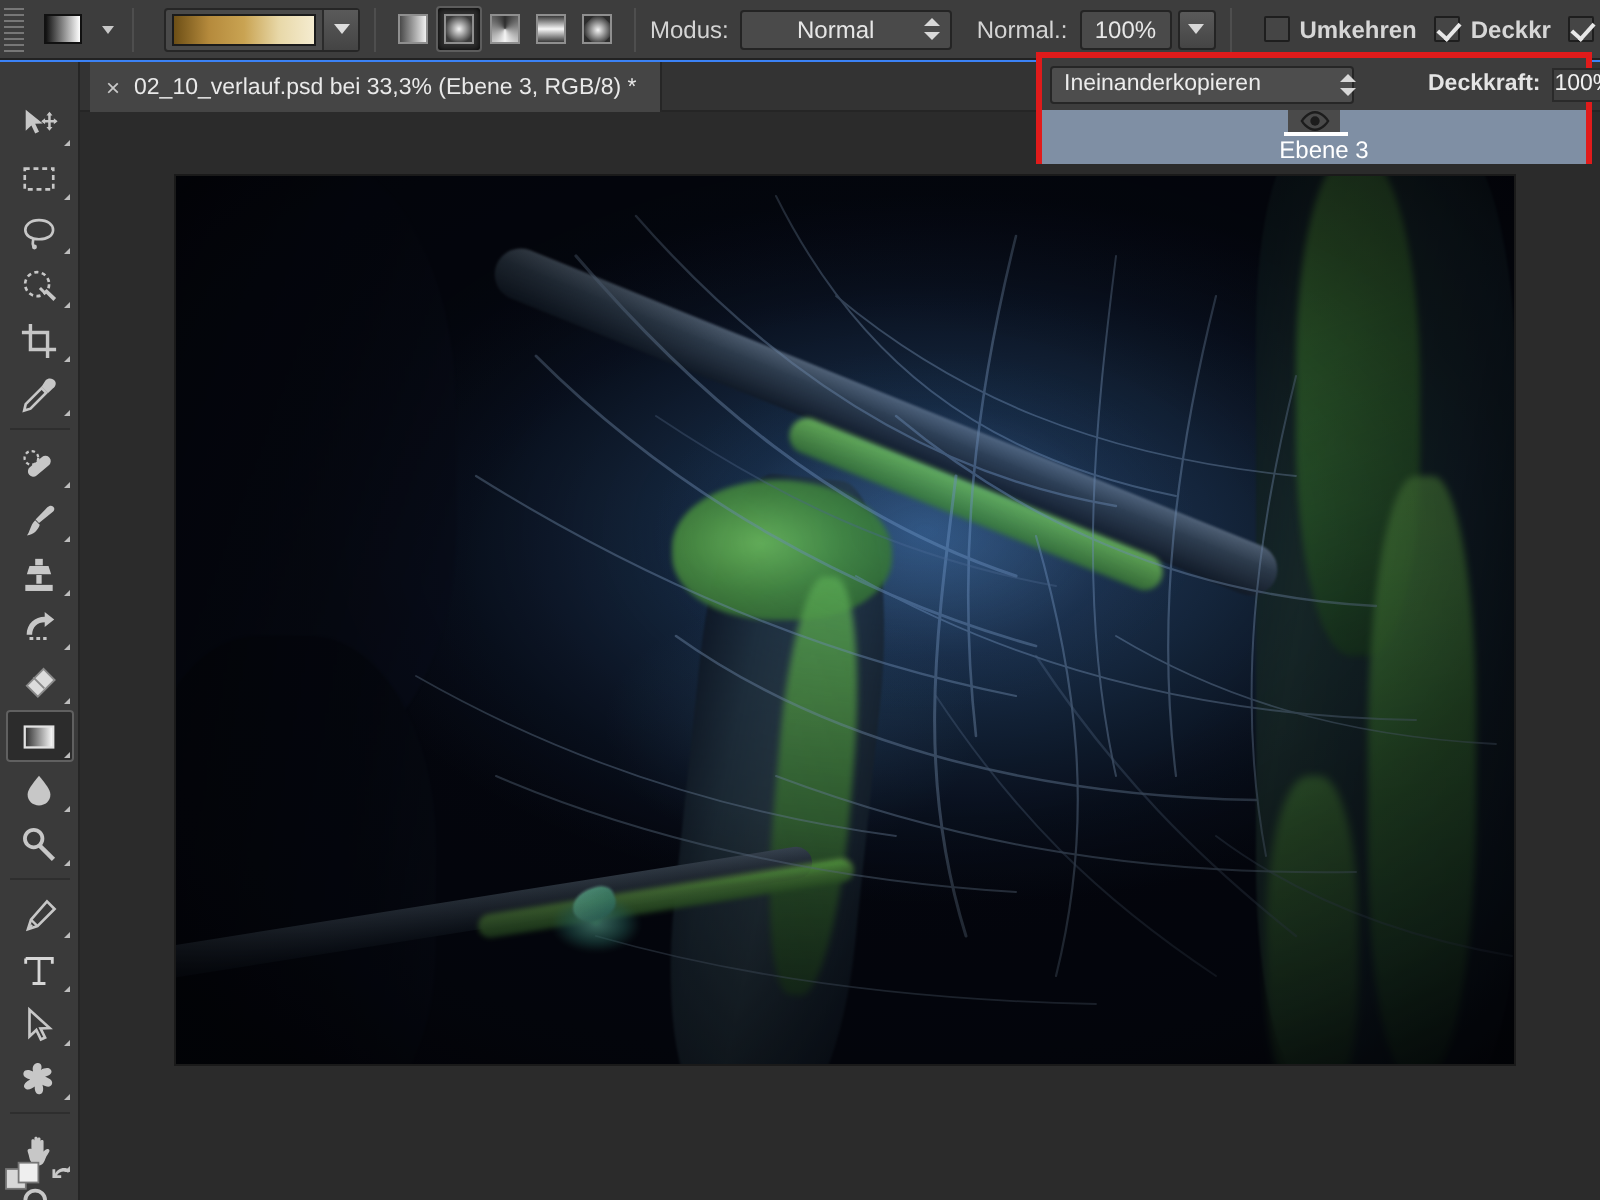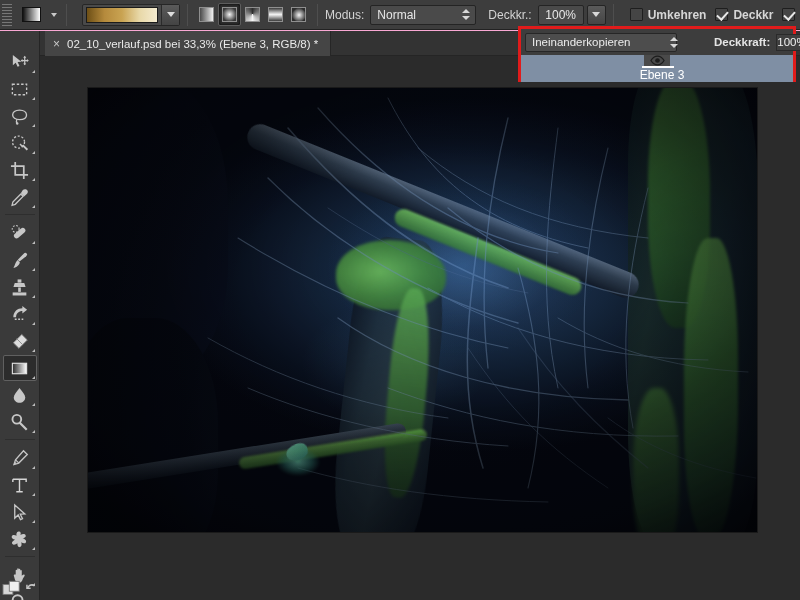--- a/index.html
+++ b/index.html
@@ -6,21 +6,21 @@
   html, body {
     width: 800px; height: 600px;
     overflow: hidden;
     background: #2b2b2b;
     font-family: "Liberation Sans", sans-serif;
     -webkit-font-smoothing: antialiased;
   }
   #app {
     position: relative;
     width: 800px; height: 600px;
-    background: #f9a8d4;
+    background: #3b82f6;
   }
 
   
   #options-bar {
     position: absolute; left: 0; top: 0;
     width: 800px; height: 30px;
     background: #3d3d3d;
     border-bottom: 1px solid #222;
     display: flex; align-items: center;
     white-space: nowrap;
@@ -113,21 +113,21 @@
   .select-box {
     height: 20px; min-width: 106px;
     background: #4a4a4a;
     border: 1px solid #242424;
     border-radius: 2px;
     color: #e6e6e6; font-size: 12px;
     display: flex; align-items: center;
     padding: 0 4px 0 6px; flex: 0 0 auto;
     position: relative;
   }
-  .select-box .val { flex: 1 1 auto; }
+  .select-box .val { flex: 1 1 auto; text-align: center; }
   .updown {
     width: 9px; height: 13px; position: relative; flex: 0 0 auto; margin-left: 4px;
   }
   .updown::before, .updown::after {
     content: ""; position: absolute; left: 0; width: 0; height: 0;
     border-left: 4px solid transparent; border-right: 4px solid transparent;
   }
   .updown::before { top: 1px; border-bottom: 4px solid #d8d8d8; }
   .updown::after  { bottom: 1px; border-top: 4px solid #d8d8d8; }
   .num-field {
@@ -347,21 +347,21 @@
     <div class="vsep"></div>
 
     <span class="bar-label">Modus:</span>
     <div class="select-box">
       <span class="val">Normal</span>
       <span class="updown"></span>
     </div>
 
     <div style="width:12px;flex:0 0 auto;"></div>
 
-    <span class="bar-label">Deckkr.:</span>
+    <span class="bar-label">Normal.:</span>
     <div class="num-field">
       <span>100%</span>
     </div>
     <div class="caret-btn"></div>
 
     <div class="vsep"></div>
 
     <div class="chk-group">
       <span class="chkbox"></span>
       <span class="chk-label">Umkehren</span>

